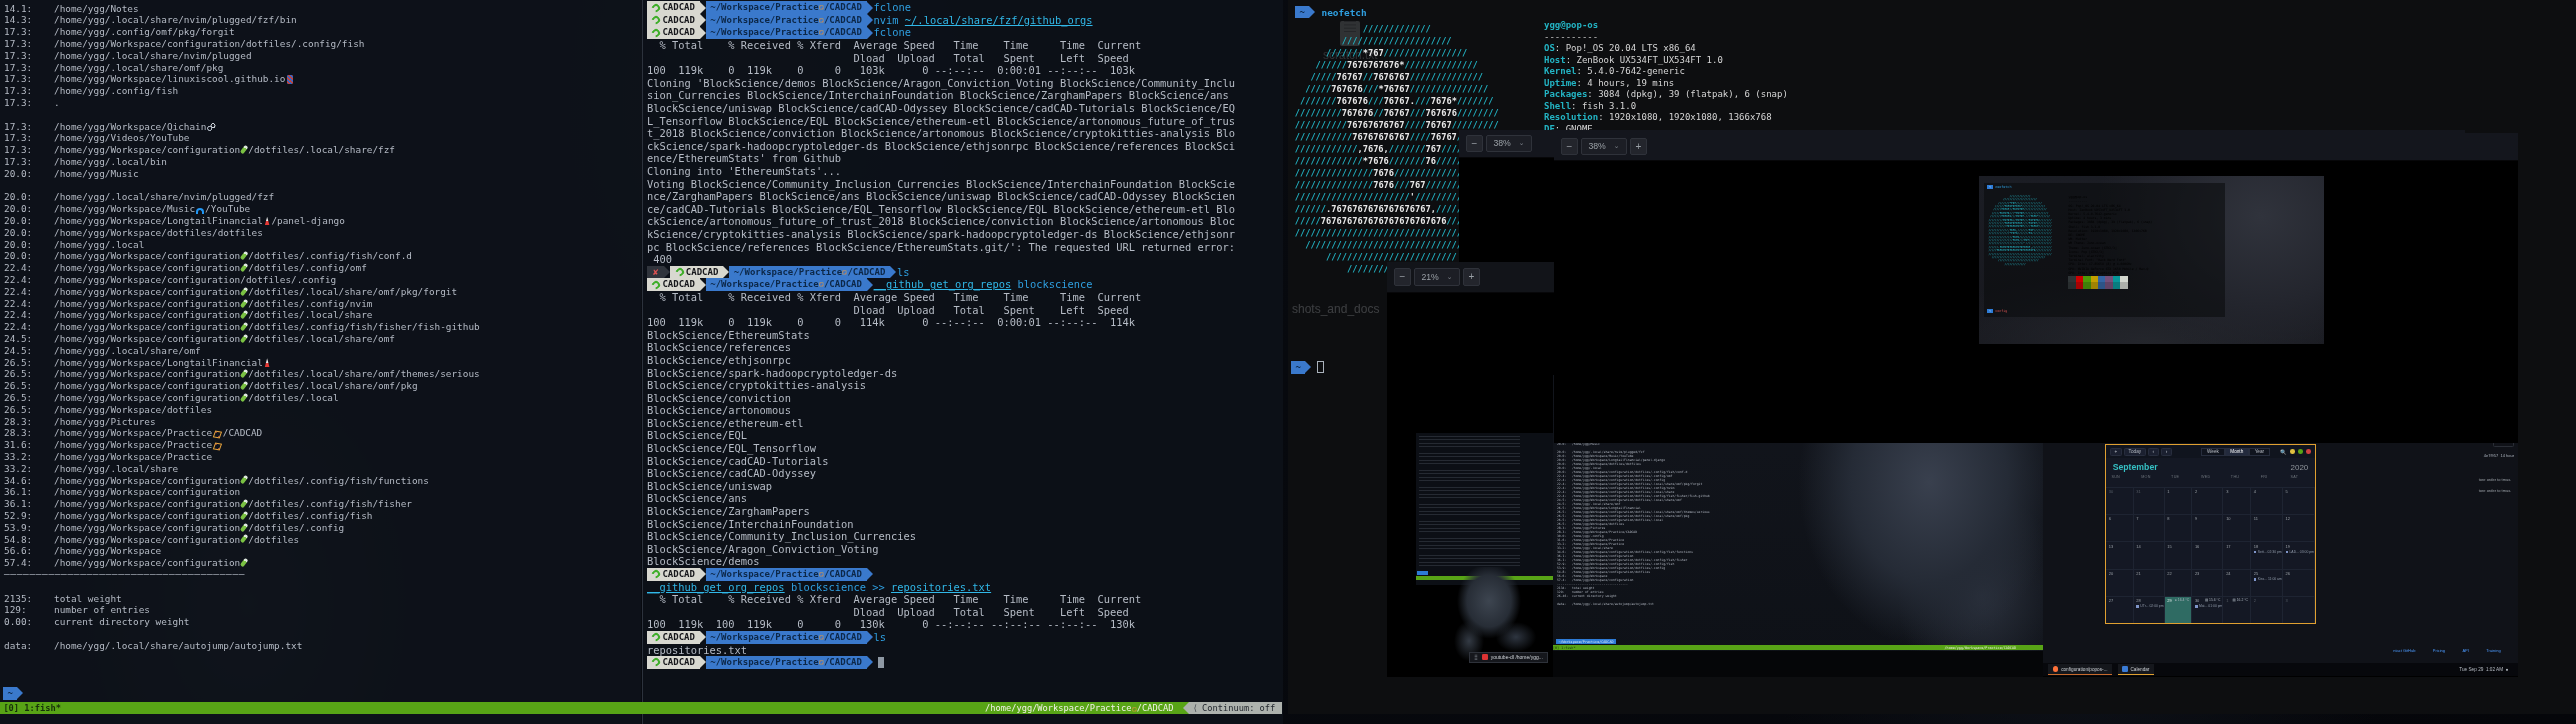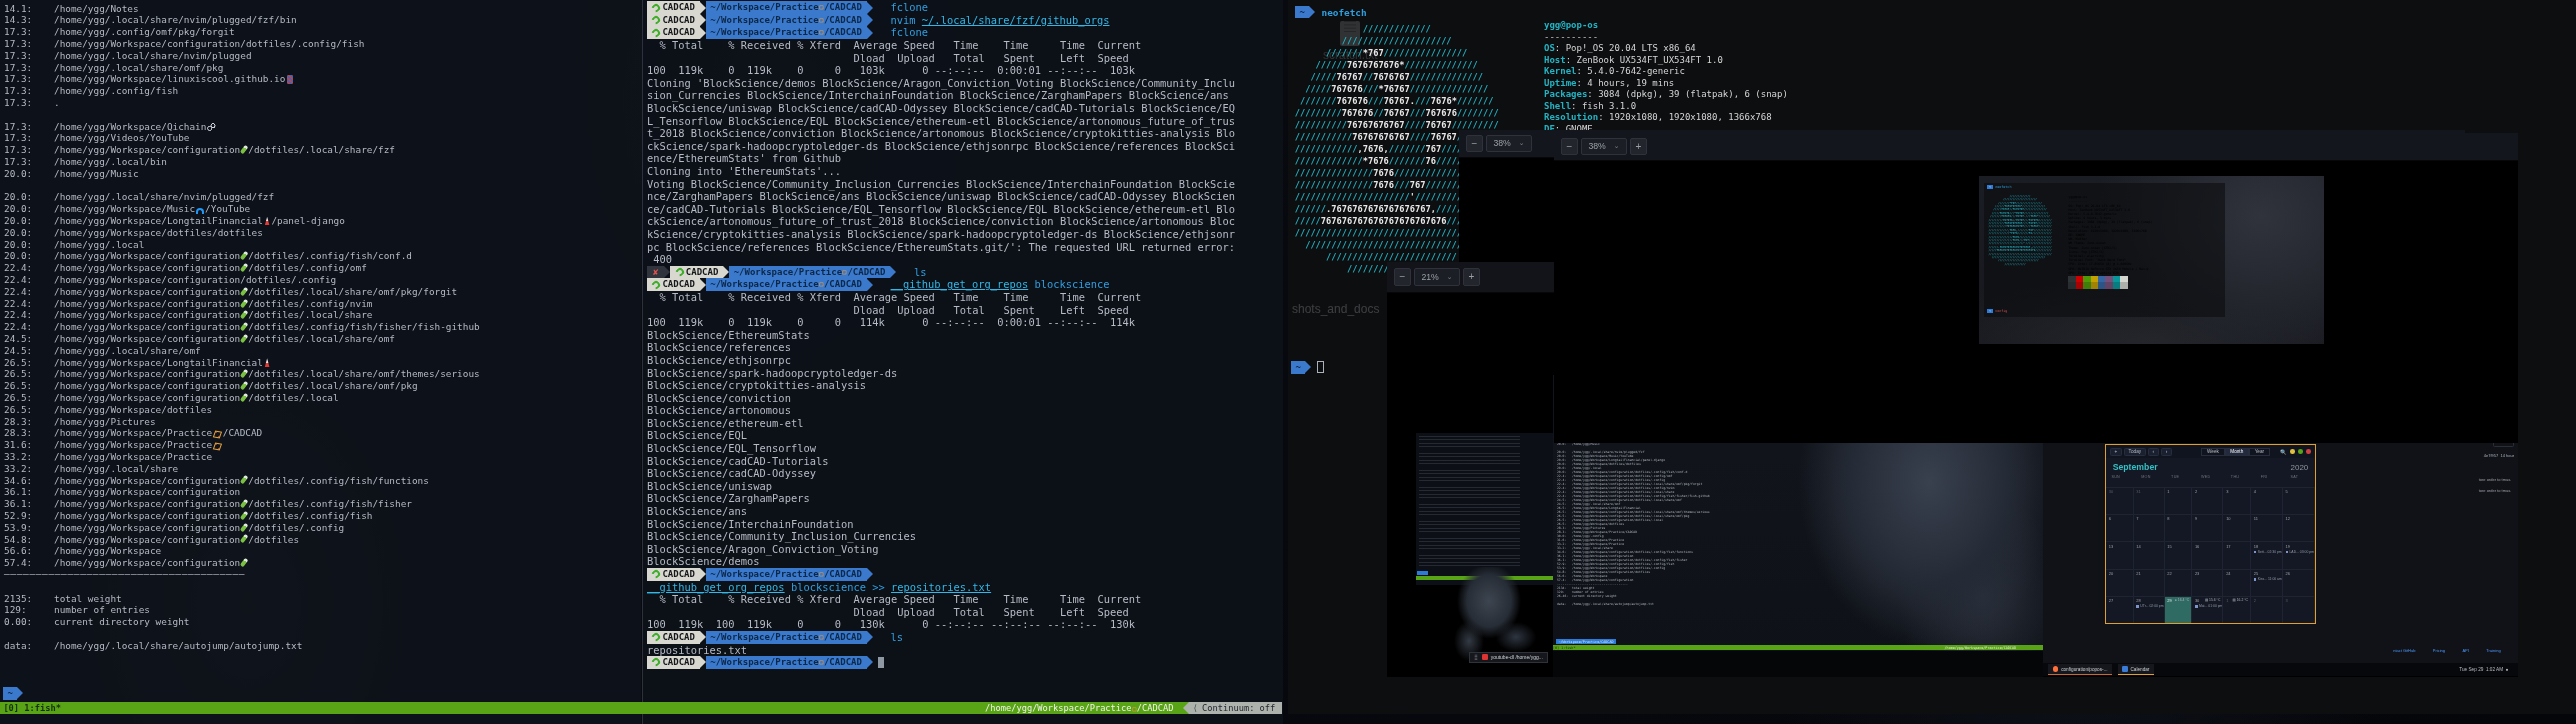--- a/index.html
+++ b/index.html
@@ -35,21 +35,21 @@
   
   .chip{display:inline-flex;align-items:center;height:12.7px;font-weight:bold;font-size:9px;position:relative;}
   .seg{display:inline-flex;align-items:center;height:12.7px;padding:0 4.7px;}
   .seg-err{background:#30343c;color:#e05252;padding:0 6px;}
   .seg-name{background:#d8d8d0;color:#15161a;}
   .seg-path{background:#3a79cc;color:#0c2747;}
   .arr{width:0;height:0;border-top:6.4px solid transparent;border-bottom:6.4px solid transparent;border-left:6px solid #d8d8d0;flex:0 0 auto;}
   .arr-err{border-left-color:#30343c;}
   .arr-name{border-left-color:#d8d8d0;}
   .arr-path{border-left-color:#3a79cc;}
-  .cmdtxt{margin-left:18px;}
+  .cmdtxt{margin-left:1px;}
   .cursor-block{display:inline-block;width:6px;height:10.7px;background:#8f99a4;margin-left:5.4px;}
   .cursor-hollow{display:inline-block;width:6.7px;height:12px;border:1px solid #aab2bc;margin-left:6px;}
 
   
   #statusbar{position:absolute;left:0;top:702px;width:1282px;height:12px;background:#58a416;display:flex;align-items:center;font-size:8.7px;z-index:20;}
   #statusbar .sb-left{color:#17300b;font-weight:bold;padding-left:3.4px;white-space:pre;}
   #statusbar .sb-spacer{flex:1;}
   #statusbar .sb-path{color:#f2f2e9;white-space:pre;margin-right:9.4px;}
   #statusbar .sb-cont{background:#adb2ad;color:#23282e;height:12px;display:flex;align-items:center;padding:0 6.7px 0 4px;white-space:pre;}
   #statusbar .sb-cont .lsep{color:#4a4f55;margin-right:4px;}
@@ -295,22 +295,22 @@
       <div class="mline"><span class="mtext">BlockScience/spark-hadoopcryptoledger-ds</span></div>
       <div class="mline"><span class="mtext">BlockScience/cryptokitties-analysis</span></div>
       <div class="mline"><span class="mtext">BlockScience/conviction</span></div>
       <div class="mline"><span class="mtext">BlockScience/artonomous</span></div>
       <div class="mline"><span class="mtext">BlockScience/ethereum-etl</span></div>
       <div class="mline"><span class="mtext">BlockScience/EQL</span></div>
       <div class="mline"><span class="mtext">BlockScience/EQL_Tensorflow</span></div>
       <div class="mline"><span class="mtext">BlockScience/cadCAD-Tutorials</span></div>
       <div class="mline"><span class="mtext">BlockScience/cadCAD-Odyssey</span></div>
       <div class="mline"><span class="mtext">BlockScience/uniswap</span></div>
+      <div class="mline"><span class="mtext">BlockScience/ans</span></div>
       <div class="mline"><span class="mtext">BlockScience/ZarghamPapers</span></div>
-      <div class="mline"><span class="mtext">BlockScience/ans</span></div>
       <div class="mline"><span class="mtext">BlockScience/InterchainFoundation</span></div>
       <div class="mline"><span class="mtext">BlockScience/Community_Inclusion_Currencies</span></div>
       <div class="mline"><span class="mtext">BlockScience/Aragon_Conviction_Voting</span></div>
       <div class="mline"><span class="mtext">BlockScience/demos</span></div>
       <div class="mline"><span class="chip"><span class="seg seg-name"><span class="emo emo-snake"></span>CADCAD</span><span class="arr arr-name"></span><span class="seg seg-path">~/Workspace/Practice<span class="emo emo-knot emo-sm"></span>/CADCAD</span><span class="arr arr-path"></span></span></div>
       <div class="mline"><span class=" c-u" style="white-space: pre;">__github_get_org_repos</span><span class=" c-cmd" style="white-space: pre;"> blockscience </span><span class=" c-cmd" style="white-space: pre;">&gt;&gt; </span><span class=" c-u" style="white-space: pre;">repositories.txt</span></div>
       <div class="mline"><span class="mtext">  % Total    % Received % Xferd  Average Speed   Time    Time     Time  Current</span></div>
       <div class="mline"><span class="mtext">                                 Dload  Upload   Total   Spent    Left  Speed</span></div>
       <div class="mline"><span class="mtext">100  119k  100  119k    0     0   130k      0 --:--:-- --:--:-- --:--:--  130k</span></div>
       <div class="mline"><span class="chip"><span class="seg seg-name"><span class="emo emo-snake"></span>CADCAD</span><span class="arr arr-name"></span><span class="seg seg-path">~/Workspace/Practice<span class="emo emo-knot emo-sm"></span>/CADCAD</span><span class="arr arr-path"></span></span><span class="cmdtxt"><span class=" c-cmd" style="white-space: pre;">ls</span></span></div>

